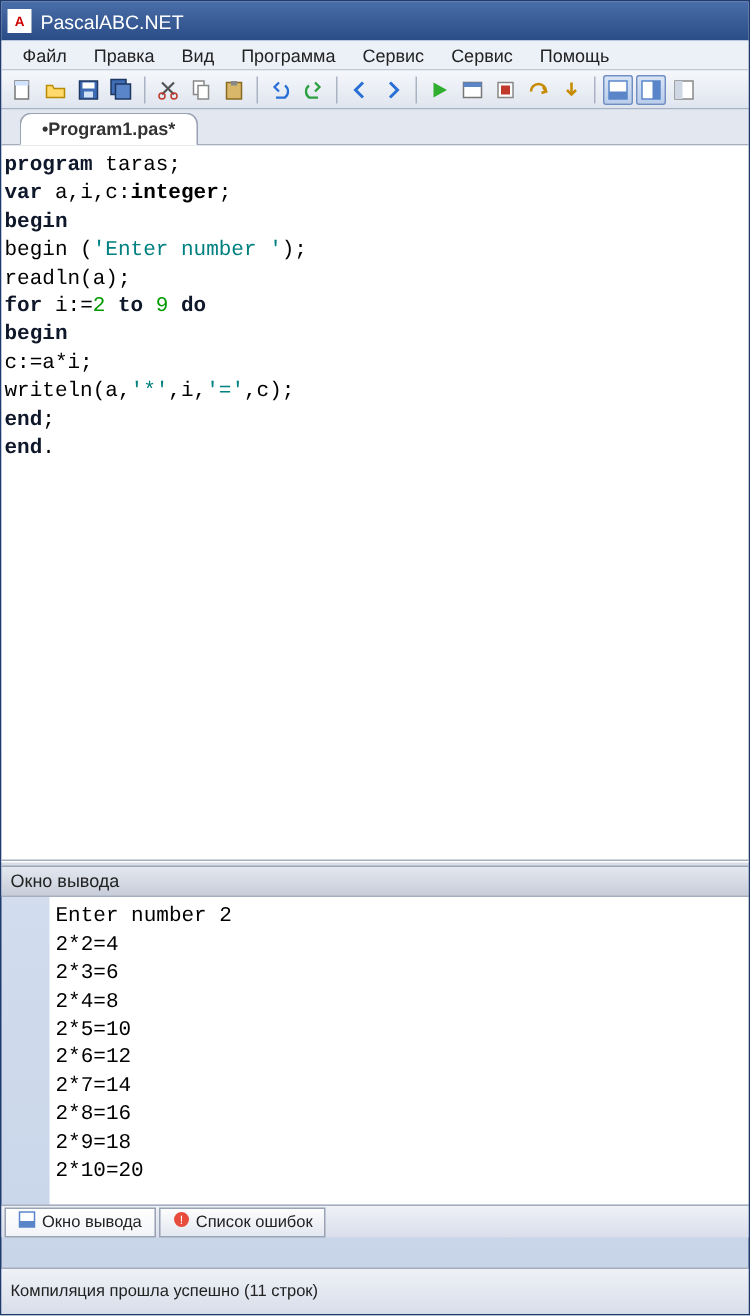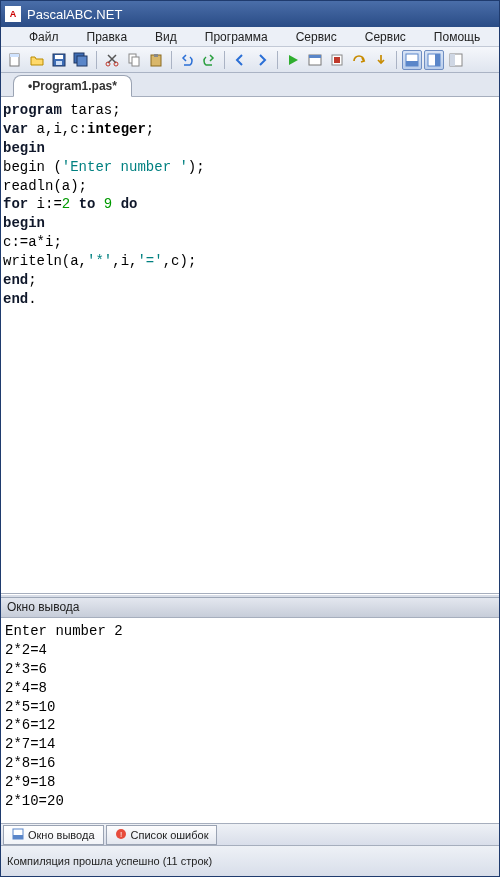--- a/index.html
+++ b/index.html
@@ -29,22 +29,22 @@
   .titlebar .app-icon {
     width: 16px; height: 16px;
     background: #fff;
     display:flex;align-items:center;justify-content:center;
     font-size:9px;color:#c00;font-weight:bold;
   }
   .menubar {
     height: 20px;
     background: #ecf0f7;
     display: flex; align-items: flex-end;
-    padding: 0 20px;
-    gap: 12px;
+    padding: 0 6px;
+    gap: 2px;
     border-bottom: 1px solid #c2c9d6;
   }
   .menubar span {
     padding: 2px 8px;
     cursor: default;
     color: #222;
   }
   .toolbar {
     height: 26px;
     background: linear-gradient(#f5f7fb, #dfe5ef);
@@ -102,36 +102,37 @@
   .panel-title{
     height:20px;background:linear-gradient(#e3e7ef,#c7cdd9);
     border-bottom:1px solid #a6aebd;
     padding:2px 6px;font-size:12px;color:#222;
   }
   .output{
     height:205px;background:#fff;
     font-family:"Courier New",monospace;font-size:14px;line-height:1.35;
     padding:4px 4px;white-space:pre;color:#000;
     overflow:auto;
+    margin-left:32px;
   }
   .bottom-tabs{
     height:22px;background:linear-gradient(#eef1f6,#d9deea);
     display:flex;align-items:center;gap:0;border-top:1px solid #a6aebd;
     padding-left:2px;
   }
   .btab{
     height:20px;padding:0 8px;display:flex;align-items:center;gap:4px;
     border:1px solid #9aa3b3;background:linear-gradient(#fdfdfe,#e3e7ef);
     font-size:11px;color:#222;margin-right:2px;
   }
   .btab.active{background:linear-gradient(#fff,#f2f4f8);}
   .statusbar{
     height:20px;background:linear-gradient(#eef1f6,#d8deea);
     border-top:1px solid #a6aebd;
-    display:flex;align-items:center;padding:15px 6px;font-size:11px;color:#222;
+    display:flex;align-items:center;padding:15px 6px;font-size:11px;color:#222;margin-top:20px;
   }
   .ico{display:inline-block;}
 </style>
 </head>
 <body>
 
 <div class="window">
 
   <div class="titlebar">
     <span class="app-icon">A</span>

